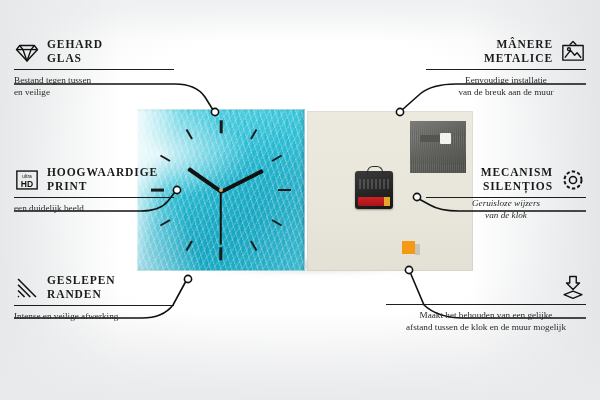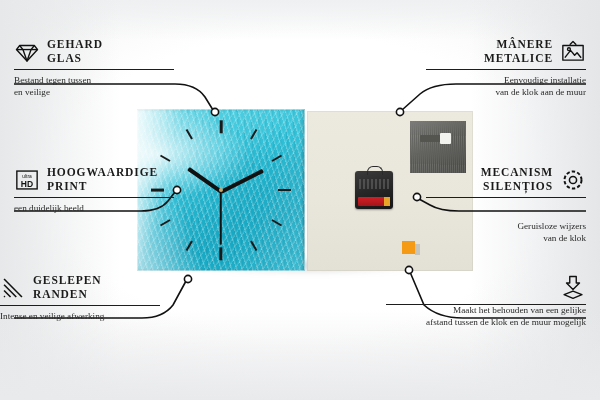--- a/index.html
+++ b/index.html
@@ -75,21 +75,21 @@
   .ttl{font-weight:700;letter-spacing:.9px;color:#1b1b1b;font-size:11.5px;line-height:13.5px;text-transform:uppercase;}
   .sub{color:#2a2a2a;font-size:9.2px;line-height:11.6px;}
   .rule{height:1.4px;background:#1d1d1d;}
   .ico{width:26px;height:26px;flex:0 0 26px;}
   .row{display:flex;align-items:center;gap:7px;}
   .left .row{justify-content:flex-start;}
   .right .row{justify-content:flex-end;}
   .left .ttl{text-align:left;}
   .right .ttl{text-align:right;}
   .left .sub{text-align:left;}
-  .right .sub{text-align:right;}
+  .right .sub{text-align:center;}
   svg.leader{position:absolute;left:0;top:0;width:600px;height:400px;pointer-events:none;overflow:visible;}
 </style>
 </head>
 <body>
 
 <div id="stage">
   <div class="vig-t"></div>
   <div class="vig-l"></div>
   <div class="vig-r"></div>
   <div class="vig-b"></div>
@@ -193,21 +193,21 @@
         <div>HOOGWAARDIGE</div>
         <div>PRINT</div>
       </div>
     </div>
     <div class="rule" style="margin-top:4px;width:160px;"></div>
     <div class="sub" style="margin-top:5px;">
       <div>een duidelijk beeld</div>
     </div>
   </div>
 
-  <div class="callout left" style="left:0;top:274px;width:160px;">
+  <div class="callout left" style="left:14px;top:274px;width:160px;">
     <div class="row">
       <span class="ico">
         <svg viewBox="0 0 32 32" width="26" height="26">
             <g stroke="#111" stroke-width="1.9" stroke-linecap="butt">
           <path d="M5 5 L27 27"></path>
               <path d="M5 12 L20 27"></path>
               <path d="M5 19 L13 27"></path>
               <path d="M5 26 L6 27"></path>
         </g>
           </svg>
@@ -237,56 +237,56 @@
               <rect x="3.5" y="8" width="25" height="18"></rect>
           <path d="M6 23 L13 14 L18 20 L21 17 L26 23"></path>
               <circle cx="11" cy="12.5" r="1.8"></circle>
         </g>
           </svg>
       </span>
     </div>
     <div class="rule" style="margin-top:4px;width:160px;"></div>
     <div class="sub" style="margin-top:5px;">
       <div>Eenvoudige installatie</div>
-      <div>van de klok aan de muur</div>
+      <div>van de breuk aan de muur</div>
     </div>
   </div>
 
   <div class="callout right" style="left:426px;top:166px;width:160px;">
     <div class="row">
       <div class="ttl">
         <div>MECANISM</div>
         <div>SILENȚIOS</div>
       </div>
       <span class="ico">
         <svg viewBox="0 0 32 32" width="26" height="26">
           <g fill="none" stroke="#111" stroke-width="2.4">
             <circle cx="16" cy="16" r="10.5" stroke-dasharray="4.2 2.6"></circle>
             <circle cx="16" cy="16" r="4.4" stroke-width="1.9"></circle>
           </g>
         </svg>
       </span>
     </div>
     <div class="rule" style="margin-top:4px;width:160px;"></div>
-    <div class="sub" style="margin-top:23px;">
+    <div class="sub" style="margin-top:0;font-style:italic;">
       <div>Geruisloze wijzers</div>
       <div>van de klok</div>
     </div>
   </div>
 
   <div class="callout right" style="left:386px;top:274px;width:200px;">
     <div class="row">
       <span class="ico">
         <svg viewBox="0 0 32 32" width="26" height="26">
             <g fill="none" stroke="#111" stroke-width="1.7" stroke-linejoin="round">
           <path d="M12 3 L20 3 L20 11 L24 11 L16 19 L8 11 L12 11 Z"></path>
           <path d="M16 21 L27 25.5 L16 30 L5 25.5 Z"></path>
         </g>
           </svg>
       </span>
     </div>
     <div class="rule" style="margin-top:4px;width:200px;"></div>
-    <div class="sub" style="font-family:Liberation Serif, serif;">
+    <div class="sub" style="margin-top:5px;font-family:Liberation Serif, serif;">
       <div>Maakt het behouden van een gelijke</div>
       <div>afstand tussen de klok en de muur mogelijk</div>
     </div>
   </div>
 </div>
 
 </body></html>

